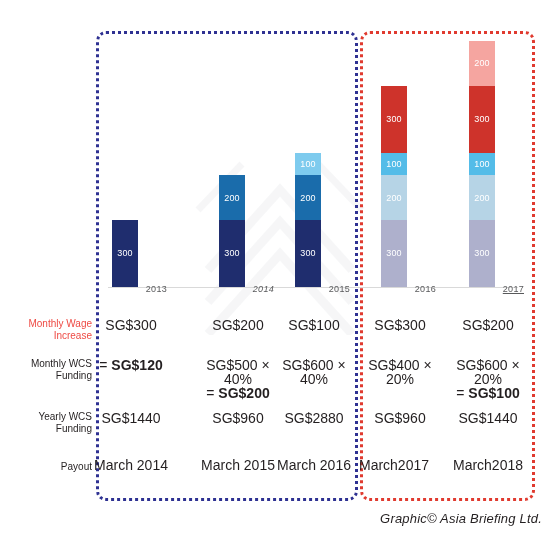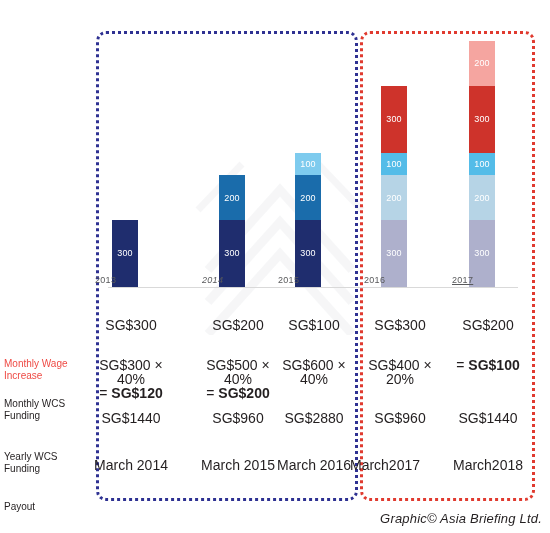--- a/index.html
+++ b/index.html
@@ -30,28 +30,28 @@
     background:#d9d9d9;
   }
   .bar{position:absolute;width:26px;}
   .seg{
     width:100%;
     display:flex;align-items:center;justify-content:center;
     font-size:9px;color:#ffffff;letter-spacing:.2px;
     box-sizing:border-box;
   }
   .bar-label{
-    position:absolute;top:275px;width:72px;text-align:left;
+    position:absolute;top:284px;width:72px;text-align:right;
     font-size:9px;color:#58595b;letter-spacing:.3px;
   }
 
   
   .rowlabel{
-    position:absolute;left:4px;width:88px;text-align:left;
-    font-size:10px;line-height:12px;color:#231f20;margin-top:40px;
+    position:absolute;left:4px;width:88px;text-align:right;
+    font-size:10px;line-height:12px;color:#231f20;
   }
   .rowlabel.accent{color:#ee4a44;}
   .cell{
     position:absolute;width:92px;text-align:center;
     font-size:14px;line-height:14px;color:#231f20;
   }
   .cell b{font-weight:bold;}
 
   .credit{
     position:absolute;right:8px;bottom:7px;
@@ -123,42 +123,42 @@
       <div class="rowlabel" style="top: 411px;">Yearly WCS Funding</div>
       <div class="rowlabel" style="top: 461px;">Payout</div>
     </div>
   <div id="cells-layer">
       <div class="cell" style="left: 85px; top: 318px;">SG$300</div>
       <div class="cell" style="left: 192px; top: 318px;">SG$200</div>
       <div class="cell" style="left: 268px; top: 318px;">SG$100</div>
       <div class="cell" style="left: 354px; top: 318px;">SG$300</div>
       <div class="cell" style="left: 442px; top: 318px;">SG$200</div>
       <div class="cell" style="left: 85px; top: 358px;">
-        <div>SG$300 × 40%</div>
         <div>= <b>SG$120</b></div>
       </div>
       <div class="cell" style="left: 192px; top: 358px;">
         <div>SG$500 × 40%</div>
         <div>= <b>SG$200</b></div>
       </div>
       <div class="cell" style="left: 268px; top: 358px;">
         <div>SG$600 × 40%</div>
       </div>
       <div class="cell" style="left: 354px; top: 358px;">
         <div>SG$400 × 20%</div>
       </div>
       <div class="cell" style="left: 442px; top: 358px;">
+        <div>SG$600 × 20%</div>
         <div>= <b>SG$100</b></div>
       </div>
       <div class="cell" style="left: 85px; top: 411px;">SG$1440</div>
       <div class="cell" style="left: 192px; top: 411px;">SG$960</div>
       <div class="cell" style="left: 268px; top: 411px;">SG$2880</div>
       <div class="cell" style="left: 354px; top: 411px;">SG$960</div>
       <div class="cell" style="left: 442px; top: 411px;">SG$1440</div>
       <div class="cell" style="left: 85px; top: 458px;">March 2014</div>
       <div class="cell" style="left: 192px; top: 458px;">March 2015</div>
       <div class="cell" style="left: 268px; top: 458px;">March 2016</div>
-      <div class="cell" style="left: 339px; top: 458px;">March2017</div>
+      <div class="cell" style="left: 348px; top: 458px;">March2017</div>
       <div class="cell" style="left: 442px; top: 458px;">March2018</div>
     </div>
 
   <div class="credit">Graphic© Asia Briefing Ltd.</div>
 </div>
 
 </body></html>

